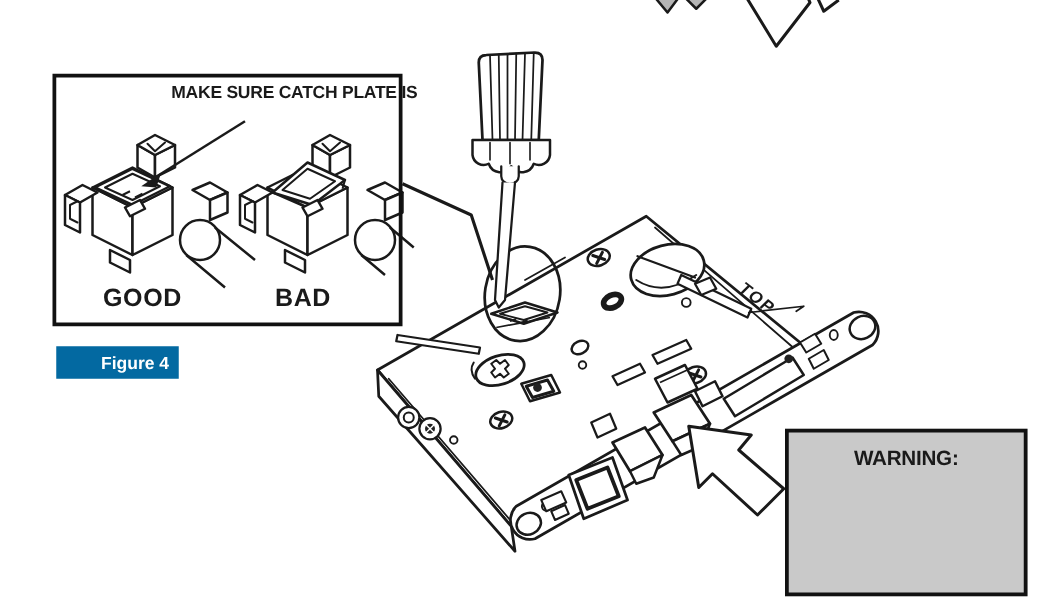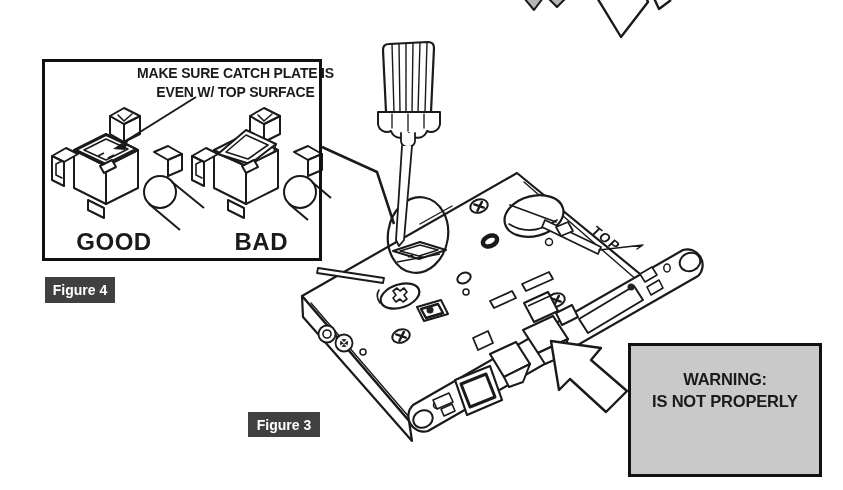--- a/index.html
+++ b/index.html
@@ -3,30 +3,30 @@
 <meta charset="utf-8">
 <style>
   html,body{margin:0;padding:0;background:#fff;}
   .stage{position:relative;width:843px;height:490px;background:#ffffff;overflow:hidden;
          font-family:"Liberation Sans", sans-serif;color:#1a1a1a;}
   .stage svg{position:absolute;left:0;top:0;}
   .overlay{position:absolute;z-index:2;}
   .inset-box{left:42px;top:59px;width:280px;height:202px;border:3px solid #111;box-sizing:border-box;background:transparent;}
   .inset-title{position:absolute;left:42px;top:64px;width:323px;text-align:center;
                font-weight:bold;font-size:14px;line-height:19px;letter-spacing:-0.2px;margin-left:32px;}
-  .latch-caption{position:absolute;font-weight:bold;font-size:24px;letter-spacing:0.5px;}
+  .latch-caption{position:absolute;font-weight:bold;font-size:20px;letter-spacing:0.5px;}
   .cap-good{left:72px;top:228px;width:84px;text-align:center;}
-  .cap-bad{left:220px;top:228px;width:68px;text-align:right;}
-  .fig-label{position:absolute;background:#404040;color:#fff;font-weight:bold;font-size:14px;
-             display:flex;align-items:center;justify-content:center;}
+  .cap-bad{left:220px;top:228px;width:68px;text-align:left;}
+  .fig-label{position:absolute;background:#0369a1;color:#fff;font-weight:bold;font-size:14px;
+             display:flex;align-items:center;justify-content:center;padding-left:28px;}
   .fig4{left:45px;top:277px;width:70px;height:26px;}
   .fig3{left:248px;top:412px;width:72px;height:25px;}
   .warning-box{left:628px;top:343px;width:194px;height:134px;box-sizing:border-box;
                background:#c9c9c9;border:3px solid #111;text-align:center;
-               font-weight:bold;font-size:16.5px;line-height:22px;padding-top:22px;letter-spacing:-0.2px;}
+               font-weight:bold;font-size:16.5px;line-height:22px;padding-top:10px;letter-spacing:-0.2px;}
   .warn-line{white-space:nowrap;}
 </style>
 </head>
 <body>
 
 <div class="stage">
 
 <svg width="843" height="490" viewBox="0 0 843 490">
   <defs>
     <g id="latch-body" stroke="#1a1a1a" stroke-width="2" fill="#fff" stroke-linejoin="round" stroke-linecap="round">
@@ -208,27 +208,24 @@
 
   <polygon points="551,341 601,348 591,360 627,391 606,412 570,379 559,390" fill="#fff" stroke="#1a1a1a" stroke-width="2.4" stroke-linejoin="round"></polygon>
 
   <text transform="translate(590,232) rotate(38) skewX(-8)" font-family="Liberation Sans, sans-serif" font-size="13.5" font-weight="bold" letter-spacing="1.5" fill="#1a1a1a">TOP</text>
 </svg>
 
 <div class="overlay inset-box"></div>
 
 <div class="overlay inset-title">
   <div>MAKE SURE CATCH PLATE IS</div>
-  <div>EVEN W/ TOP SURFACE</div>
 </div>
 
 <div class="overlay latch-caption cap-good">GOOD</div>
 <div class="overlay latch-caption cap-bad">BAD</div>
 
 <div class="overlay fig-label fig4">Figure 4</div>
-<div class="overlay fig-label fig3">Figure 3</div>
 
 <div class="overlay warning-box">
   <div class="warn-line">WARNING:</div>
-  <div class="warn-line">IS NOT PROPERLY</div>
 </div>
 
 </div>
 
 </body></html>

